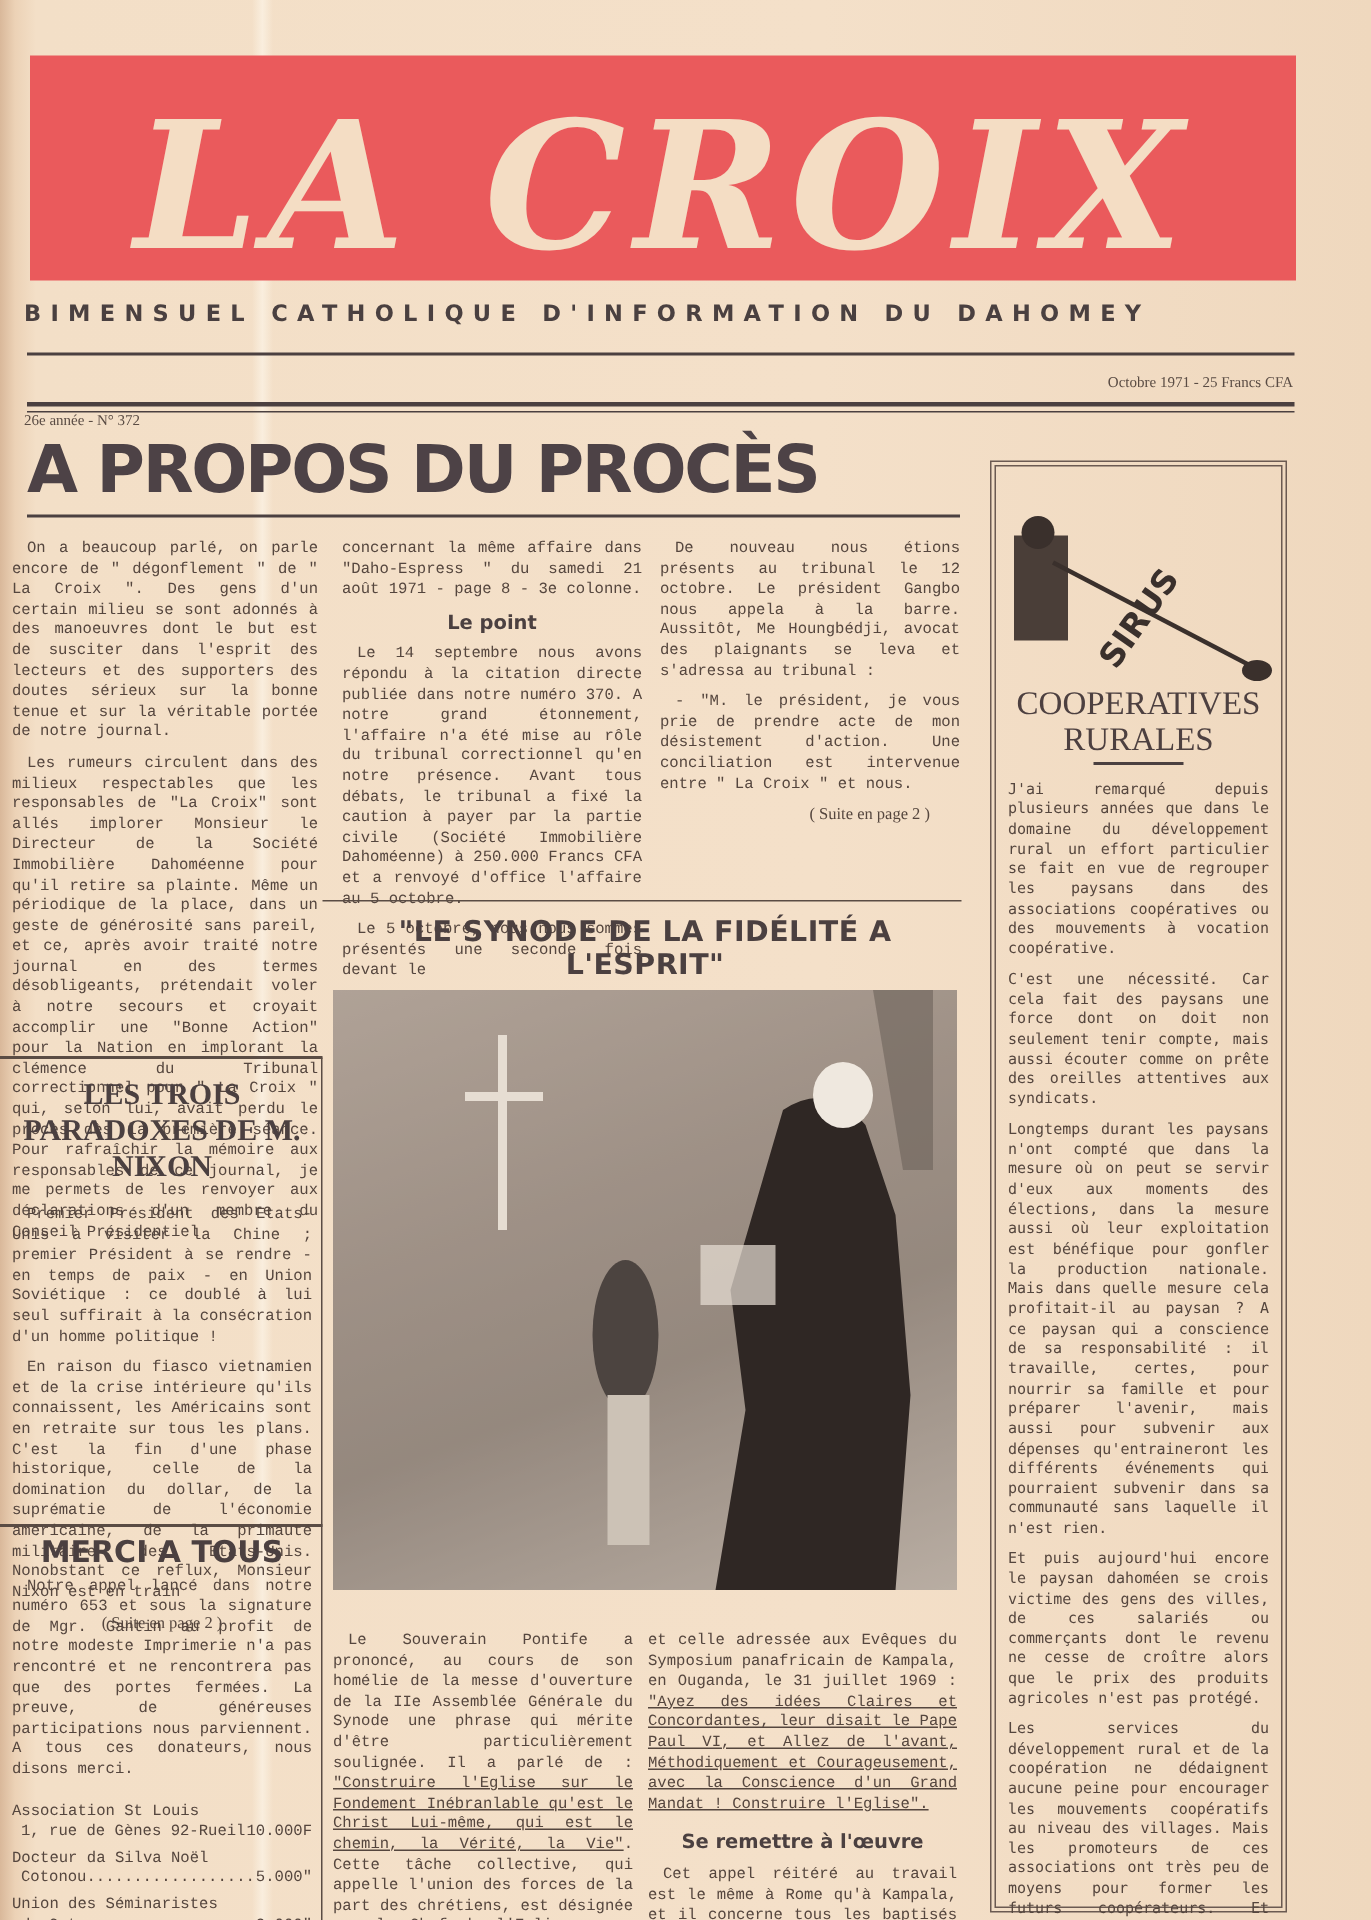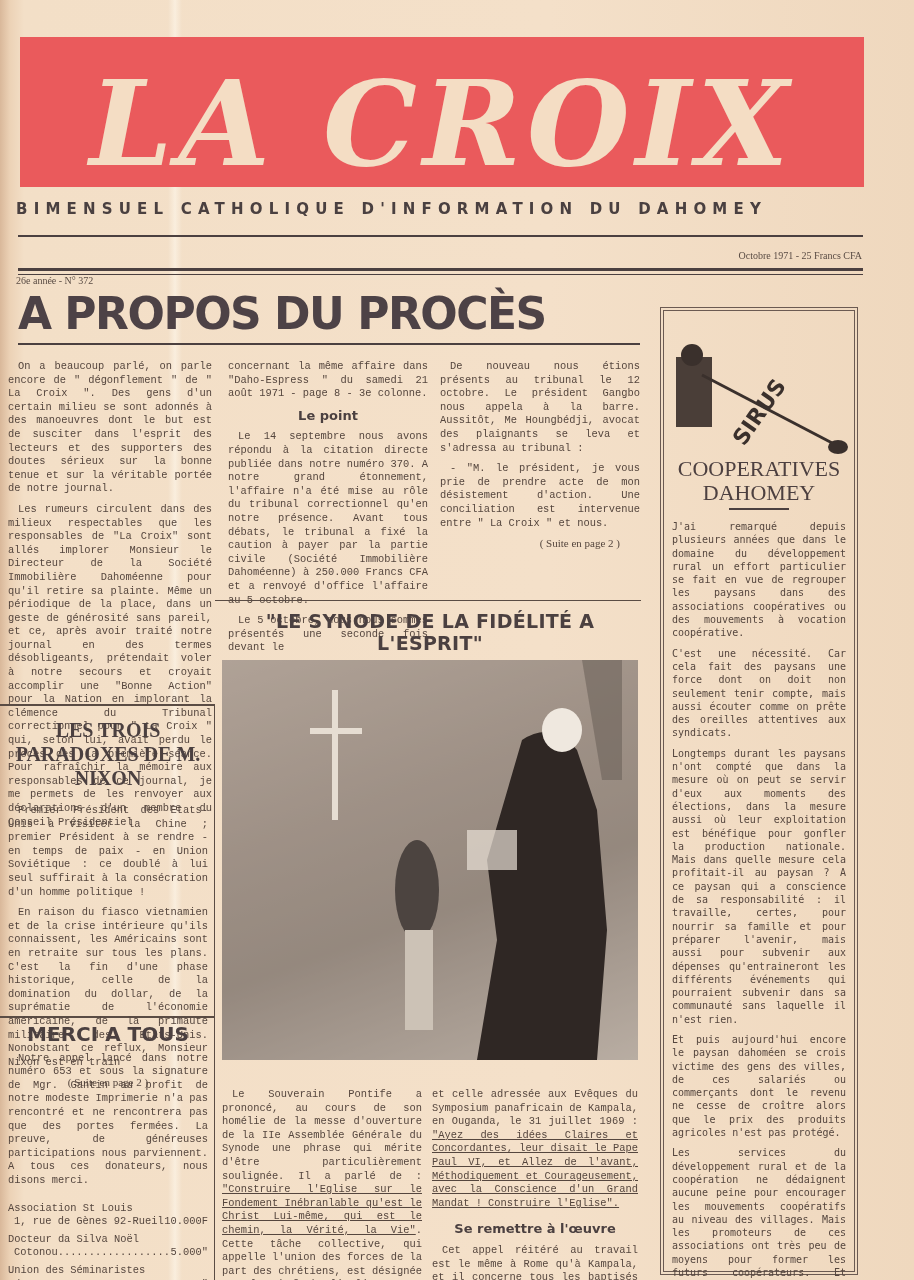--- a/index.html
+++ b/index.html
@@ -146,21 +146,21 @@
 
   <div class="sirus-box">
     <svg width="190" height="140" viewBox="0 0 190 140" style="display:block;margin:6px auto 0;">
       <rect x="12" y="40" width="36" height="70" fill="#4a3e38"></rect>
       <circle cx="28" cy="38" r="11" fill="#3a302c"></circle>
       <line x1="38" y1="58" x2="172" y2="128" stroke="#3a302c" stroke-width="3"></line>
       <ellipse cx="174" cy="130" rx="10" ry="7" fill="#3a302c"></ellipse>
       <text x="80" y="130" font-family="DejaVu Sans, sans-serif" font-weight="bold" font-size="22" fill="#3a302c" transform="rotate(-55 80 130)">SIRUS</text>
     </svg>
     <div class="box-title">COOPERATIVES</div>
-    <div class="box-title">DAHOMEY</div>
+    <div class="box-title">RURALES</div>
     <div class="underline-short"></div>
     <div class="col" style="position:relative;left:0;top:0;padding:0 8px;font-family:'DejaVu Sans Mono',monospace;font-size:10px;line-height:13.3px;">
       <p class="noind">J'ai remarqué depuis plusieurs années que dans le domaine du développement rural un effort particulier se fait en vue de regrouper les paysans dans des associations coopératives ou des mouvements à vocation coopérative.</p>
       <p class="noind">C'est une nécessité. Car cela fait des paysans une force dont on doit non seulement tenir compte, mais aussi écouter comme on prête des oreilles attentives aux syndicats.</p>
       <p class="noind">Longtemps durant les paysans n'ont compté que dans la mesure où on peut se servir d'eux aux moments des élections, dans la mesure aussi où leur exploitation est bénéfique pour gonfler la production nationale. Mais dans quelle mesure cela profitait-il au paysan ? A ce paysan qui a conscience de sa responsabilité : il travaille, certes, pour nourrir sa famille et pour préparer l'avenir, mais aussi pour subvenir aux dépenses qu'entraineront les différents événements qui pourraient subvenir dans sa communauté sans laquelle il n'est rien.</p>
       <p class="noind">Et puis aujourd'hui encore le paysan dahoméen se crois victime des gens des villes, de ces salariés ou commerçants dont le revenu ne cesse de croître alors que le prix des produits agricoles n'est pas protégé.</p>
       <p class="noind">Les services du développement rural et de la coopération ne dédaignent aucune peine pour encourager les mouvements coopératifs au niveau des villages. Mais les promoteurs de ces associations ont très peu de moyens pour former les futurs coopérateurs. Et c'est pourquoi certains milieux les accusent, à tort d'ailleurs, de détourneurs des masses paysannes, ces milieux qui ont peur de ne plus pouvoir exploiter les paysans jusqu'à la moelle.</p>
 
     </div>
   </div>

